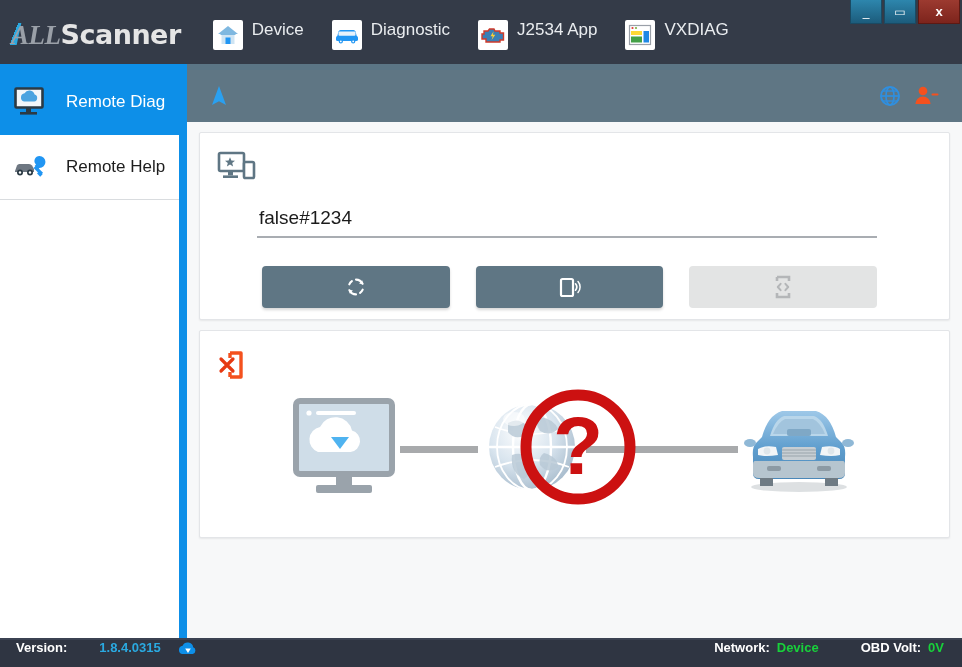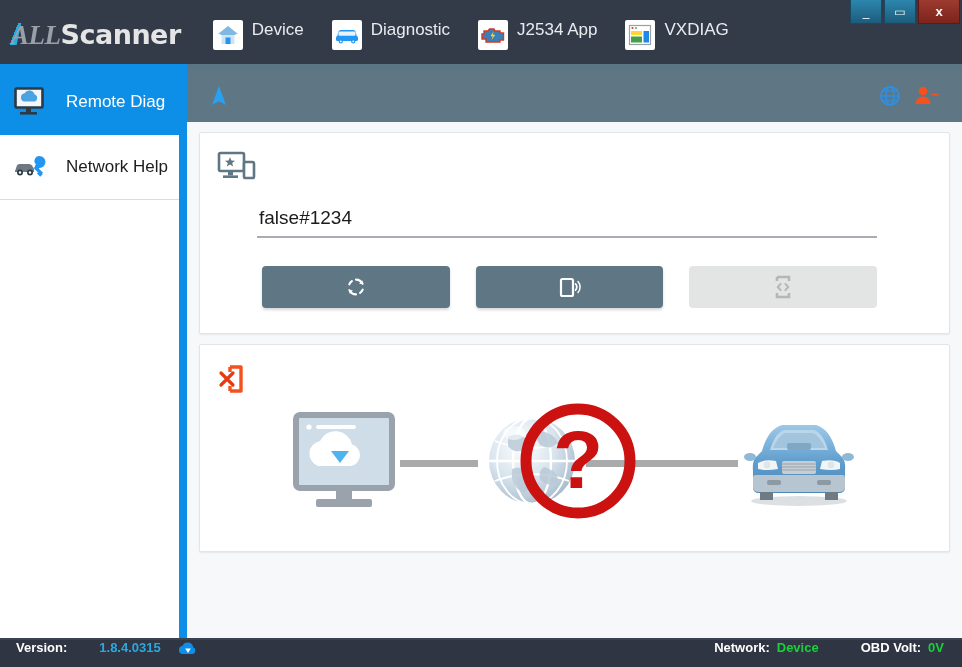--- a/index.html
+++ b/index.html
@@ -173,21 +173,21 @@
   .tb-btn { width: 36px; height: 36px; display:flex; align-items:center;
             justify-content:center; cursor: pointer; }
 
   .panel {
     background: #ffffff;
     border: 1px solid #e3e5e8;
     border-radius: 2px;
     box-shadow: 0 1px 2px rgba(0,0,0,.07);
     margin: 10px 12px 0 12px;
   }
-  .panel-top { padding: 18px 0 25px 0; }
+  .panel-top { padding: 18px 0 11px 0; }
   .panel-card-icon { padding-left: 17px; margin-bottom: 16px; }
 
   .field-row { padding: 0 72px 0 57px; }
   .text-field {
     width: 100%;
     border: none;
     border-bottom: 2px solid #a9adb2;
     background: transparent;
     font-family: "Liberation Sans", sans-serif;
     font-size: 19px;
@@ -347,21 +347,21 @@
             <path d="M2 18 L4 12.5 Q4.6 11 6.4 11 L16 11 Q18 11 19 12.6 L21 16 L21 19 L2 19 Z" fill="#6e7782"></path>
             <circle cx="7" cy="19.5" r="3" fill="#2b3a44"></circle>
             <circle cx="17" cy="19.5" r="3" fill="#2b3a44"></circle>
             <circle cx="7" cy="19.5" r="1.2" fill="#ffffff"></circle>
             <circle cx="17" cy="19.5" r="1.2" fill="#ffffff"></circle>
             <path d="M26.5 3 a5 5 0 0 0 -3.5 8.6 l-1.3 1.3 3.4 3.4 1.3-1.3 A5 5 0 1 0 26.5 3 Z" fill="#2196f3"></path>
             <path d="M24 20.5 l3.2 3.2 2.4-2.4 -3.2-3.2 Z" fill="#2196f3"></path>
             <rect x="23.6" y="12.4" width="3.4" height="10" transform="rotate(-45 25.3 17.4)" fill="#2196f3"></rect>
           </svg>
         </span>
-        <span class="side-label">Network Help</span>
+        <span class="side-label">Remote Help</span>
       </div>
 
       <div class="rail"></div>
     </div>
 
     <div class="main">
 
       <div class="sub-toolbar">
         <span class="tb-btn">
           <svg width="22" height="26" viewBox="0 0 22 26">

